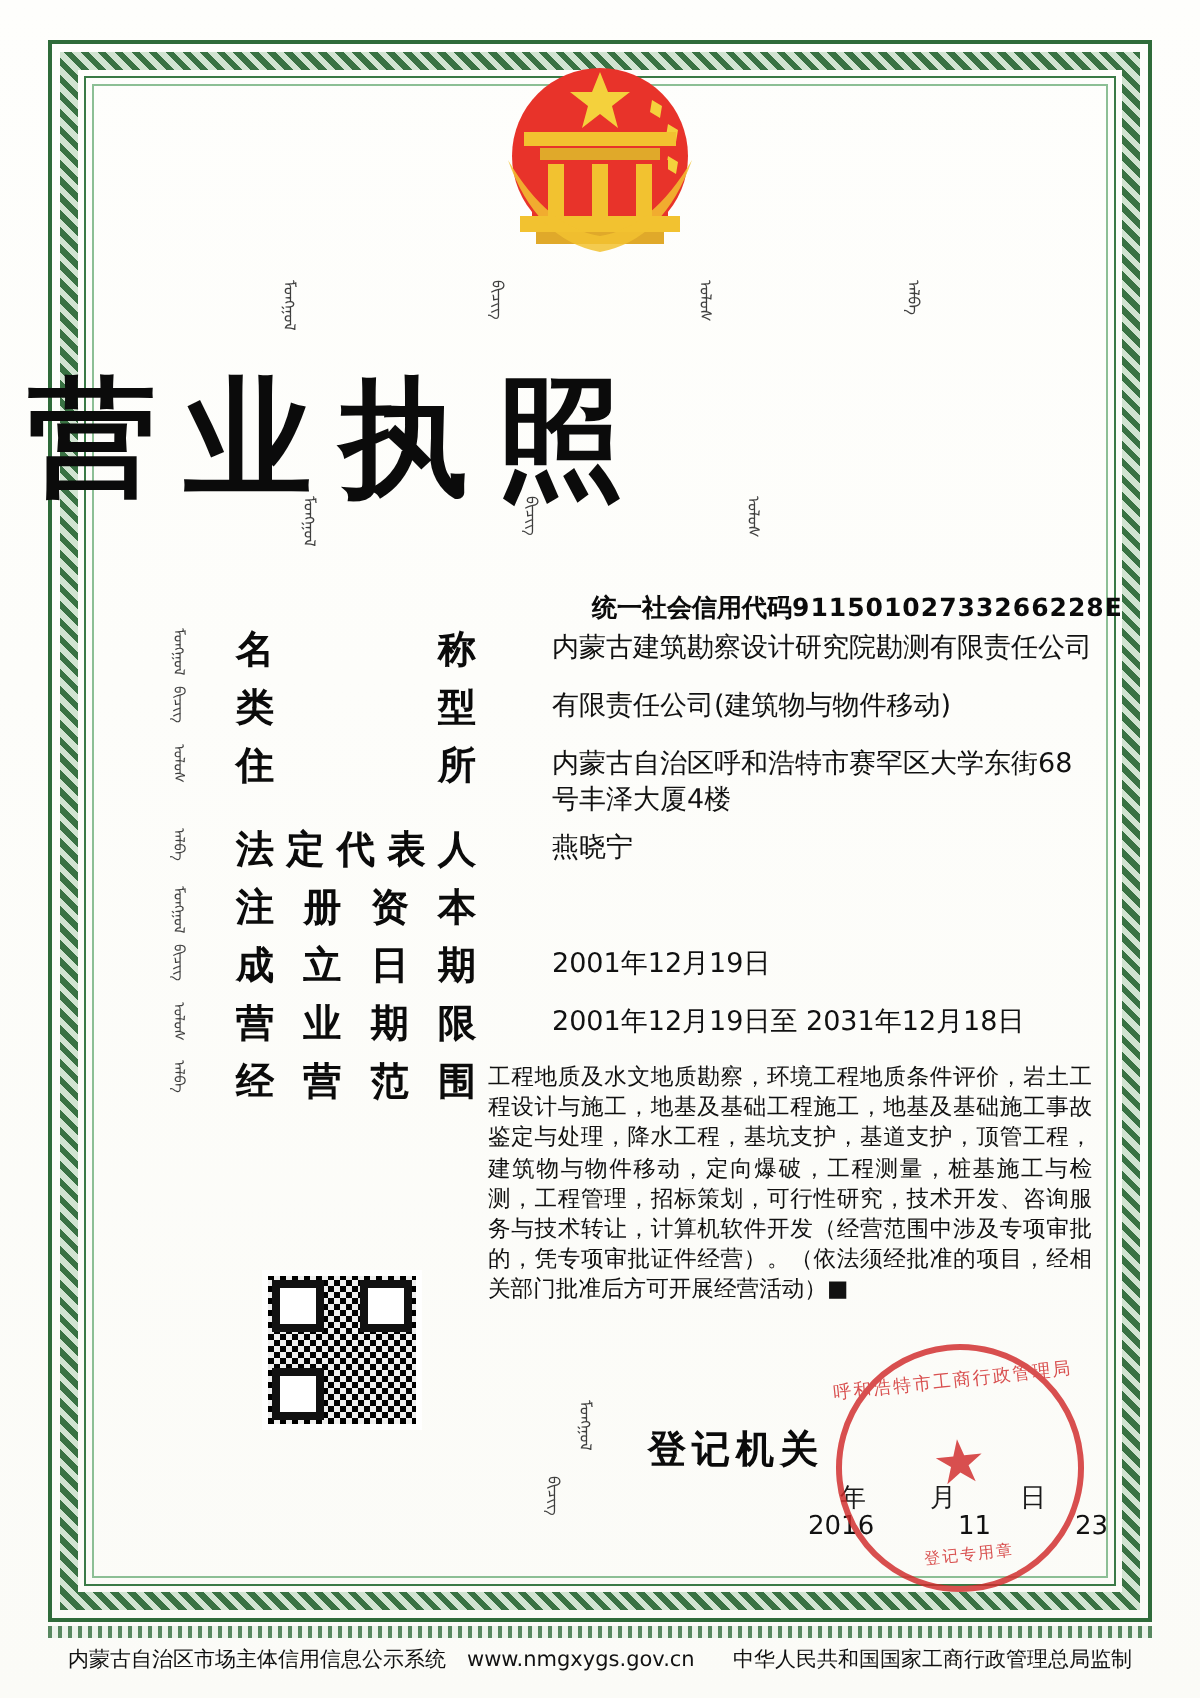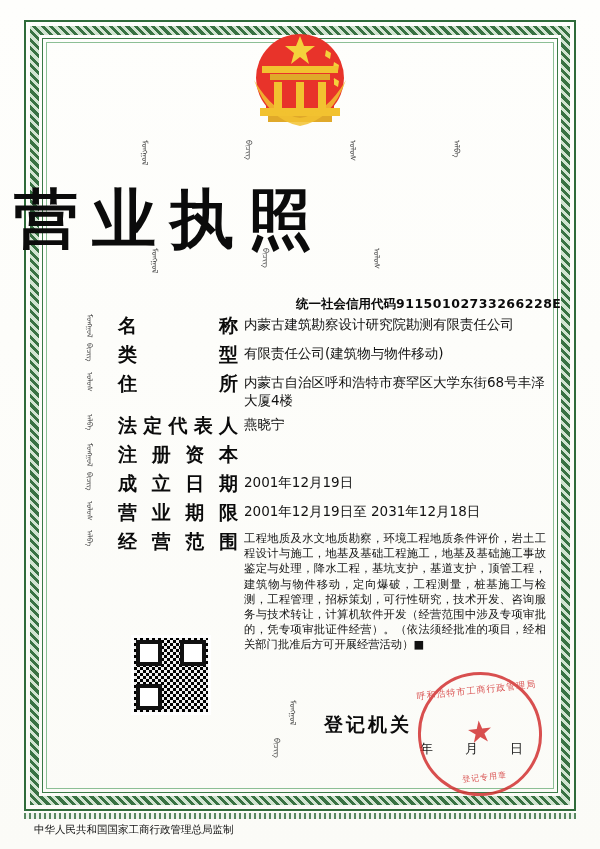--- a/index.html
+++ b/index.html
@@ -172,21 +172,21 @@
   .field-label span { display: inline-block; }
 
   .field-value {
     flex: 1;
     font-size: 13px;
     line-height: 18px;
     color: #111;
     padding-top: 3px;
     word-break: break-all;
   }
-  .field-value.big { font-size: 13.5px; }
+  .field-value.big { font-size: 13.5px; margin-left: 32px; }
   .scope {
     font-size: 11.3px;
     line-height: 15.2px;
     text-align: justify;
   }
 
   
   .qr {
     position: absolute;
     left: 132px;
@@ -465,25 +465,31 @@
 
   <div class="qr">
       <span class="qr-b"></span>
     </div>
 
   <span class="mong authority-mong">ᠮᠣᠩᠭᠣᠯ</span>
   <div class="authority">登记机关</div>
 
   <span class="mong date-mong">ᠪᠢᠴᠢᠭ</span>
   <div class="date-line">年　　月　　日</div>
+  <div class="date-nums">
+    <span>2016</span>
+    <span>11</span>
+    <span>23</span>
+  </div>
 
   <div class="seal">
     <div class="seal-top">呼和浩特市工商行政管理局</div>
     <div class="star">★</div>
     <div class="seal-bottom">登记专用章</div>
   </div>
 
   <div class="footer-sep"></div>
   <div class="footer">
+    <span>内蒙古自治区市场主体信用信息公示系统　www.nmgxygs.gov.cn</span>
     <span>中华人民共和国国家工商行政管理总局监制</span>
   </div>
 
 </div>
 
 </body></html>

